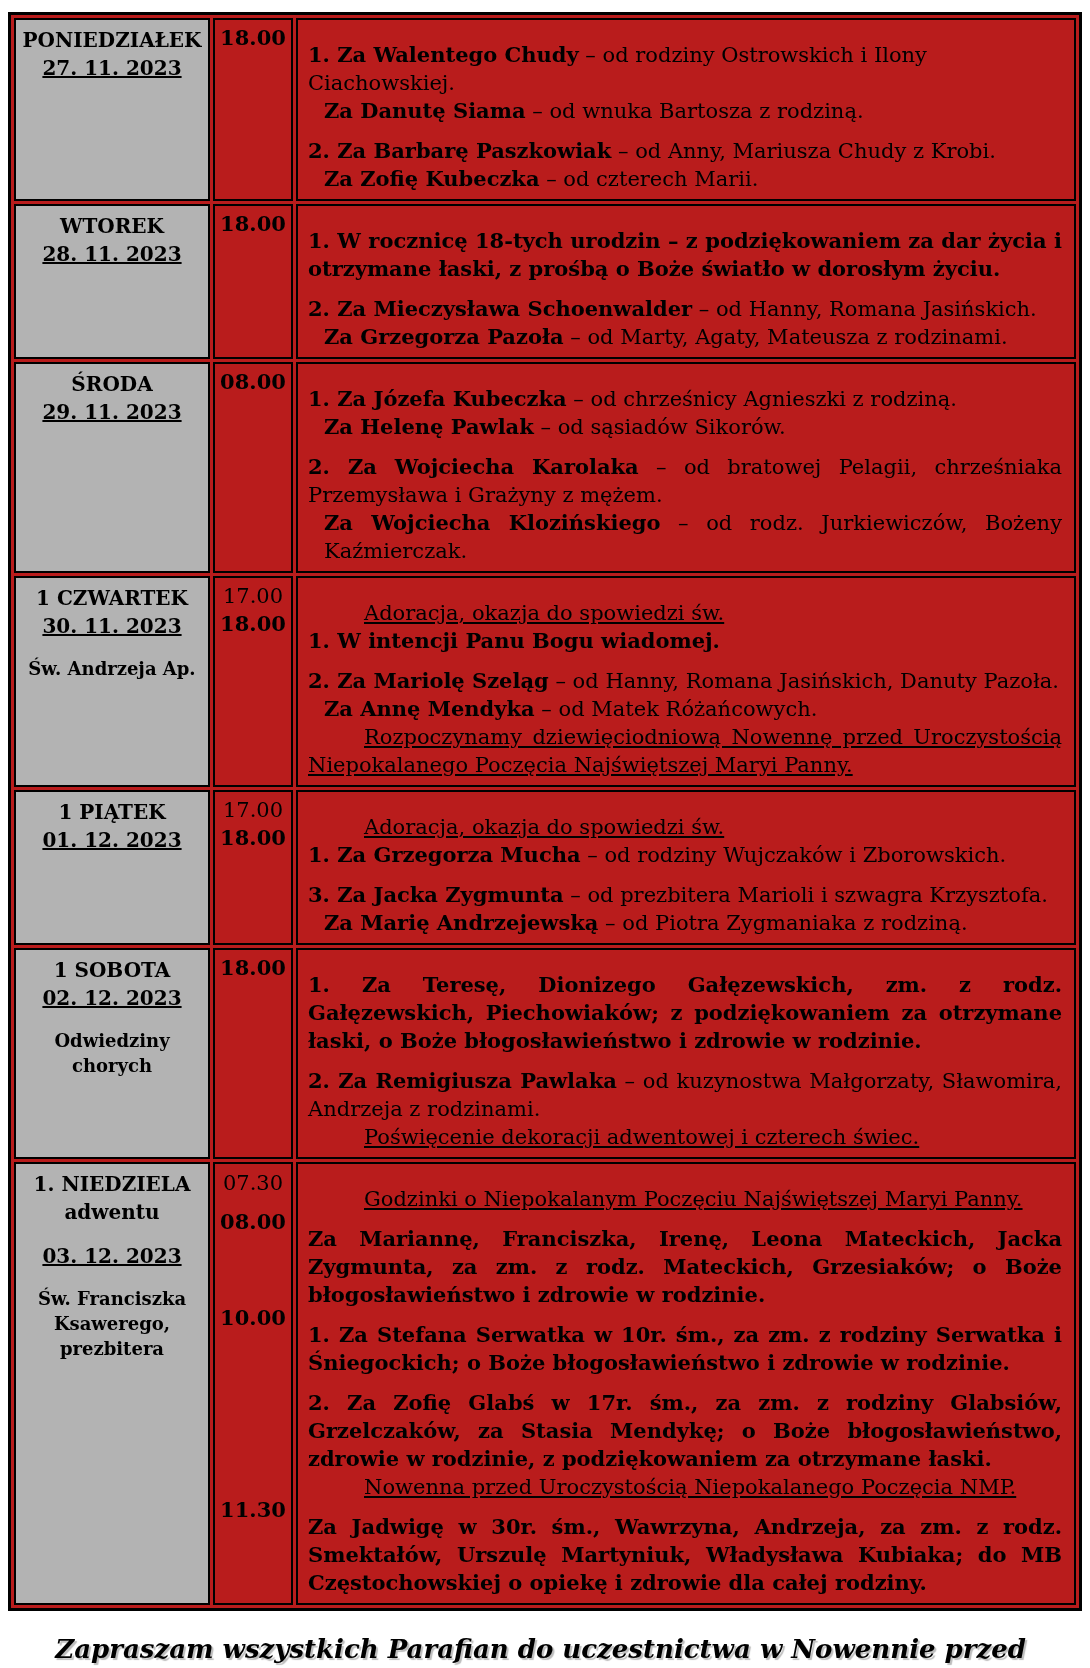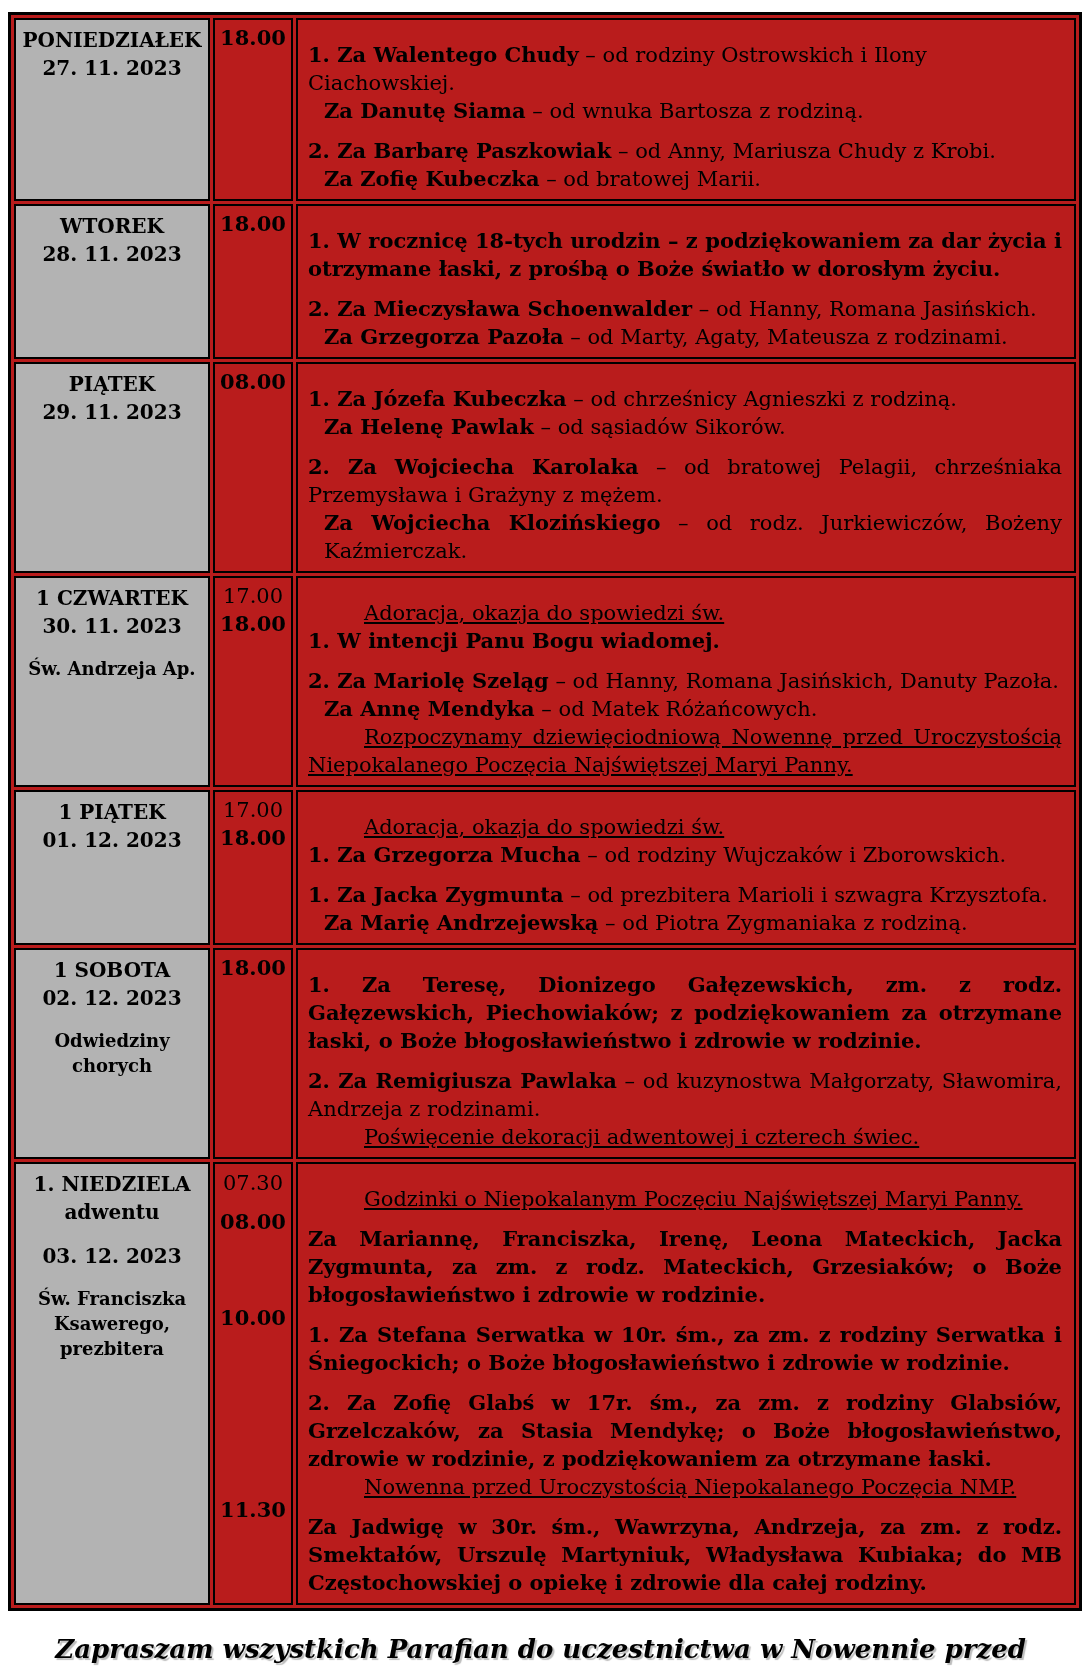--- a/index.html
+++ b/index.html
@@ -21,21 +21,21 @@
   table.schedule{
     border-collapse:separate; border-spacing:3px;
     border:3px solid var(--line);
     margin:12px auto 0; width:1074px; table-layout:fixed; background:#b91c1c;
   }
   td{ border:2px solid var(--line); vertical-align:top; }
 
   td.day-cell{ background:var(--day-bg); text-align:center; padding:6px 4px; }
   .day-line{ font-size:20px; line-height:28px; }
   .day-line.b{ font-weight:bold; }
-  .day-line.u{ }
+  .day-line.u{ text-decoration:underline; }
   .day-line.blank{ height:16px; }
   .day-line.small{ font-size:18px; line-height:25px; }
 
   td.time-cell{ position:relative; text-align:center; padding:4px 2px; font-size:21px; }
   .time{ line-height:28px; }
   .time.b{ font-weight:bold; }
   .time.abs{ position:absolute; left:0; right:0; }
 
   td.intent-cell{ padding:21px 12px 6px 10px; font-size:21px; }
   .para{ margin:0; line-height:28px; }
@@ -72,41 +72,41 @@
             <div class="day-line b u">27. 11. 2023</div>
           </td>
           <td class="time-cell">
             <div class="time b">18.00</div>
           </td>
           <td class="intent-cell">
             <p class="para"><span class="seg b">1. Za Walentego Chudy</span><span class="seg"> – od rodziny Ostrowskich i Ilony Ciachowskiej.</span></p>
             <p class="para cont"><span class="seg b">Za Danutę Siama</span><span class="seg"> – od wnuka Bartosza z rodziną.</span></p>
             <p class="para blank"></p>
             <p class="para"><span class="seg b">2. Za Barbarę Paszkowiak</span><span class="seg"> – od Anny, Mariusza Chudy z Krobi.</span></p>
-            <p class="para cont"><span class="seg b">Za Zofię Kubeczka</span><span class="seg"> – od bratowej Marii.</span></p>
+            <p class="para cont"><span class="seg b">Za Zofię Kubeczka</span><span class="seg"> – od czterech Marii.</span></p>
           </td>
         </tr>
         <tr class="row">
           <td class="day-cell">
             <div class="day-line b">WTOREK</div>
             <div class="day-line b u">28. 11. 2023</div>
           </td>
           <td class="time-cell">
             <div class="time b">18.00</div>
           </td>
           <td class="intent-cell">
             <p class="para justify"><span class="seg b">1. W rocznicę 18-tych urodzin – z podziękowaniem za dar życia i otrzymane łaski, z prośbą o Boże światło w dorosłym życiu.</span></p>
             <p class="para blank"></p>
             <p class="para"><span class="seg b">2. Za Mieczysława Schoenwalder</span><span class="seg"> – od Hanny, Romana Jasińskich.</span></p>
             <p class="para cont"><span class="seg b">Za Grzegorza Pazoła</span><span class="seg"> – od Marty, Agaty, Mateusza z rodzinami.</span></p>
           </td>
         </tr>
         <tr class="row">
           <td class="day-cell">
-            <div class="day-line b">PIĄTEK</div>
+            <div class="day-line b">ŚRODA</div>
             <div class="day-line b u">29. 11. 2023</div>
           </td>
           <td class="time-cell">
             <div class="time b">08.00</div>
           </td>
           <td class="intent-cell">
             <p class="para"><span class="seg b">1. Za Józefa Kubeczka</span><span class="seg"> – od chrześnicy Agnieszki z rodziną.</span></p>
             <p class="para cont"><span class="seg b">Za Helenę Pawlak</span><span class="seg"> – od sąsiadów Sikorów.</span></p>
             <p class="para blank"></p>
             <p class="para justify"><span class="seg b">2. Za Wojciecha Karolaka</span><span class="seg"> – od bratowej Pelagii, chrześniaka Przemysława i Grażyny z mężem.</span></p>
@@ -139,21 +139,21 @@
             <div class="day-line b u">01. 12. 2023</div>
           </td>
           <td class="time-cell">
             <div class="time">17.00</div>
             <div class="time b">18.00</div>
           </td>
           <td class="intent-cell">
             <p class="para indent"><span class="seg u">Adoracja, okazja do spowiedzi św.</span></p>
             <p class="para"><span class="seg b">1. Za Grzegorza Mucha</span><span class="seg"> – od rodziny Wujczaków i Zborowskich.</span></p>
             <p class="para blank"></p>
-            <p class="para"><span class="seg b">1. Za Jacka Zygmunta</span><span class="seg"> – od prezbitera Marioli i szwagra Krzysztofa.</span></p>
+            <p class="para"><span class="seg b">3. Za Jacka Zygmunta</span><span class="seg"> – od prezbitera Marioli i szwagra Krzysztofa.</span></p>
             <p class="para cont"><span class="seg b">Za Marię Andrzejewską</span><span class="seg"> – od Piotra Zygmaniaka z rodziną.</span></p>
           </td>
         </tr>
         <tr class="row">
           <td class="day-cell">
             <div class="day-line b">1 SOBOTA</div>
             <div class="day-line b u">02. 12. 2023</div>
             <div class="day-line blank"></div>
             <div class="day-line small b">Odwiedziny chorych</div>
           </td>

